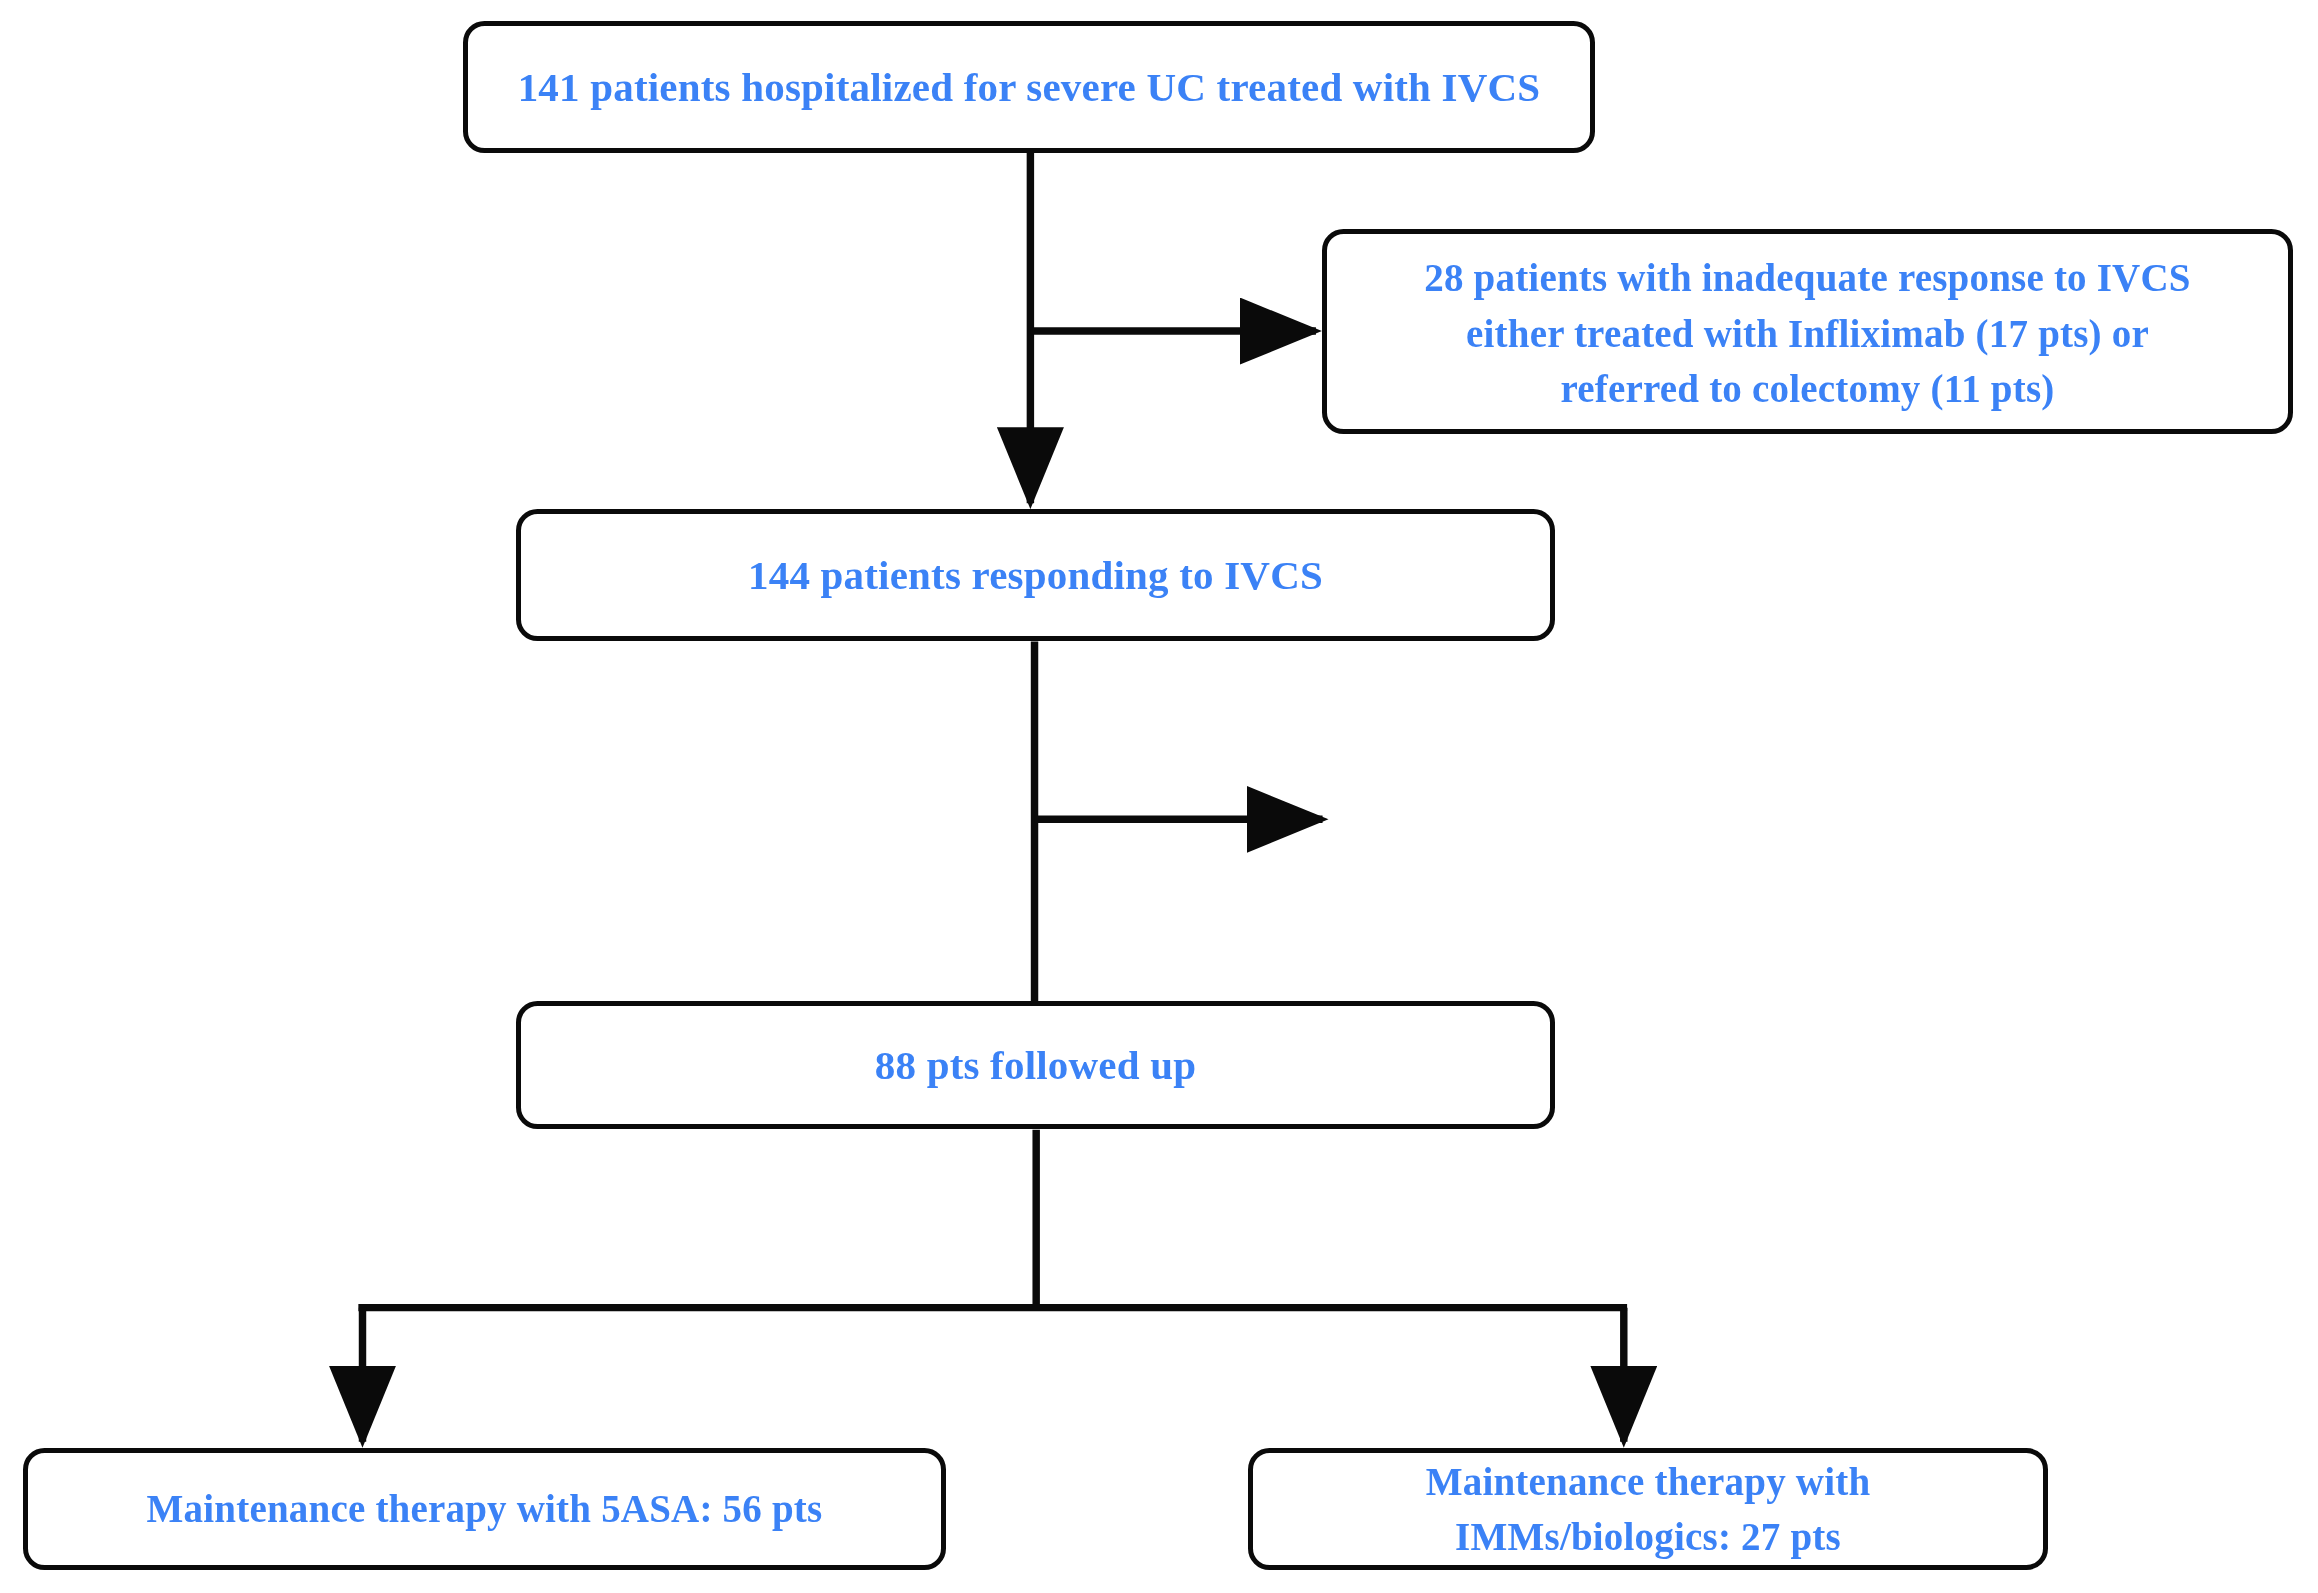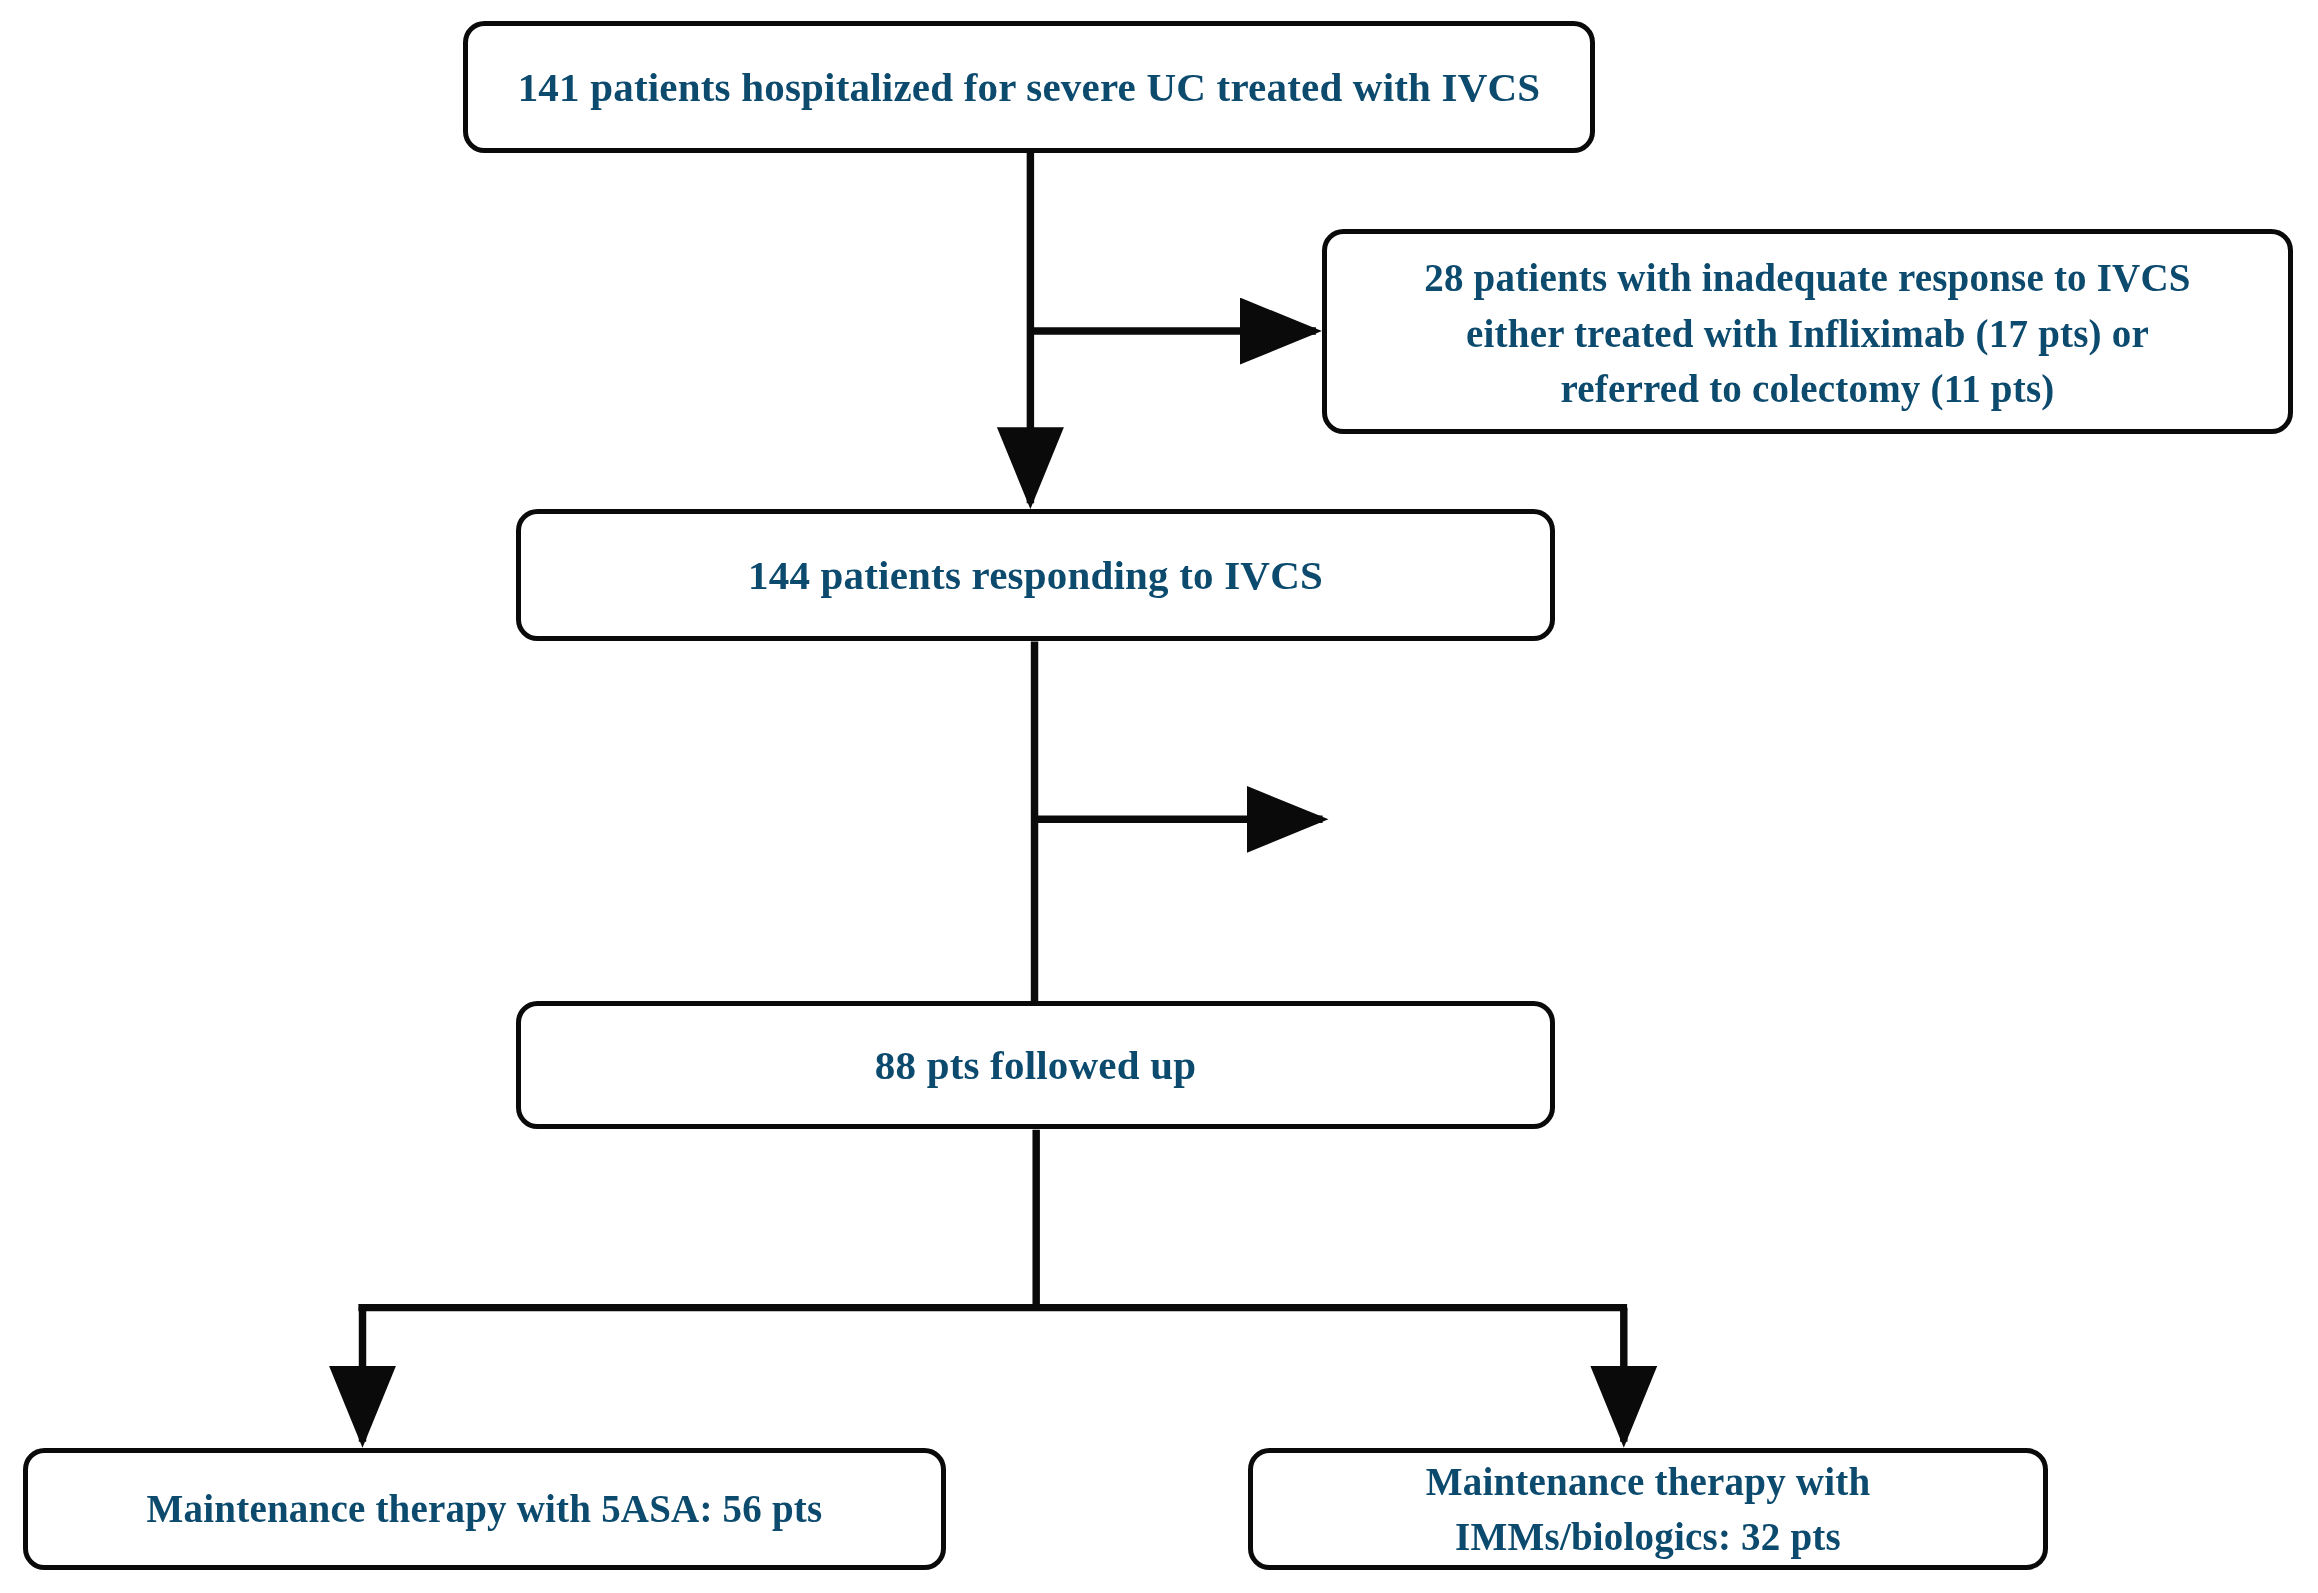--- a/index.html
+++ b/index.html
@@ -27,21 +27,21 @@
   .node {
     position: absolute;
     box-sizing: border-box;
     background: #ffffff;
     border: 5.8px solid #0a0a0a;
     border-radius: 21.5px;
     display: flex;
     align-items: center;
     justify-content: center;
     text-align: center;
-    color: #0c4a6e;
+    color: #3b82f6;
     font-weight: bold;
     line-height: 1.42;
     letter-spacing: 0.2px;
     z-index: 2;
   }
   .node-text {
     display: block;
     padding: 0 21.5px;
     white-space: pre-line;
   }
@@ -118,17 +118,17 @@
   <div class="node" id="node-followed">
     <span class="node-text">88 pts followed up</span>
   </div>
 
   <div class="node" id="node-asa">
     <span class="node-text">Maintenance therapy with 5ASA: 56 pts</span>
   </div>
 
   <div class="node" id="node-imm">
     <span class="node-text">Maintenance therapy with
-IMMs/biologics: 32 pts</span>
+IMMs/biologics: 27 pts</span>
   </div>
 
 </div>
 
 
 </body></html>

